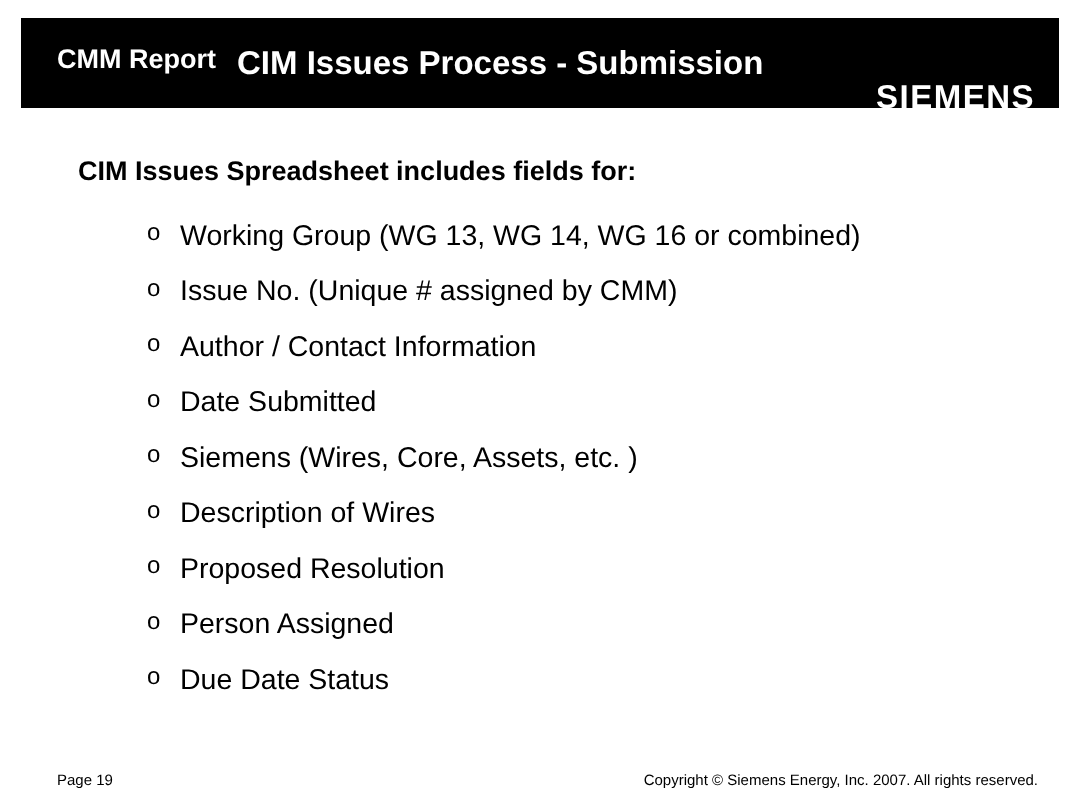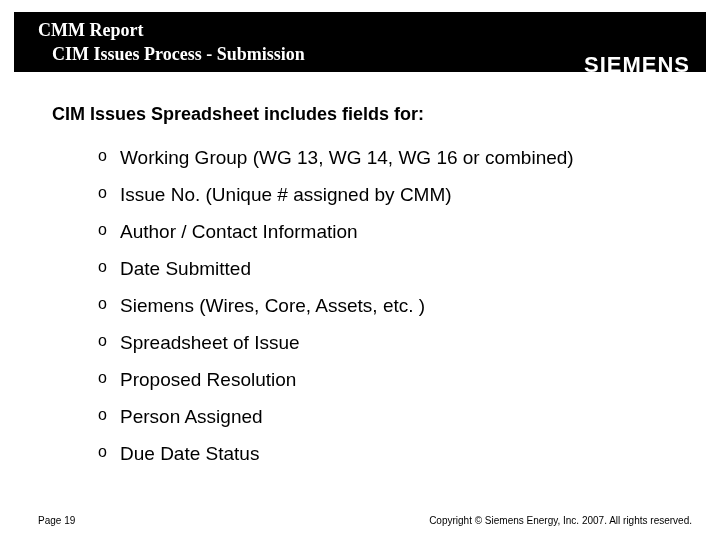--- a/index.html
+++ b/index.html
@@ -18,27 +18,26 @@
     height: 60px;
     background: #000;
     color: #fff;
     display: flex;
     align-items: center;
     justify-content: space-between;
     padding: 0 16px 0 24px;
   }
   .titlebar .titles {
     display: flex;
-    flex-direction: column;
+    flex-direction: row;
     line-height: 1.35;
     font-weight: bold;
-    font-family: Liberation Serif, serif;
   }
   .titlebar .title-main { font-size: 18px; }
-  .titlebar .title-sub { font-size: 18px; padding-left: 14px; }
+  .titlebar .title-sub { font-size: 22px; padding-left: 14px; }
   .logo {
     font-family: Arial, Helvetica, sans-serif;
     font-weight: 900;
     font-size: 22px;
     letter-spacing: 1px;
     color: #fff;
     margin-top: 45px;
   }
   .body {
     position: absolute;
@@ -104,21 +103,21 @@
   </div>
 
   <div class="body">
     <div class="intro">CIM Issues Spreadsheet includes fields for:</div>
     <ul class="items">
       <li>Working Group (WG 13, WG 14, WG 16 or combined)</li>
       <li>Issue No. (Unique # assigned by CMM)</li>
       <li>Author / Contact Information</li>
       <li>Date Submitted</li>
       <li>Siemens (Wires, Core, Assets, etc. )</li>
-      <li>Spreadsheet of Issue</li>
+      <li>Description of Wires</li>
       <li>Proposed Resolution</li>
       <li>Person Assigned</li>
       <li>Due Date Status</li>
     </ul>
   </div>
 
   <div class="footer">
     <span class="page-label">Page 19</span>
     <span class="copyright">Copyright © Siemens Energy, Inc. 2007. All rights reserved.</span>
   </div>

